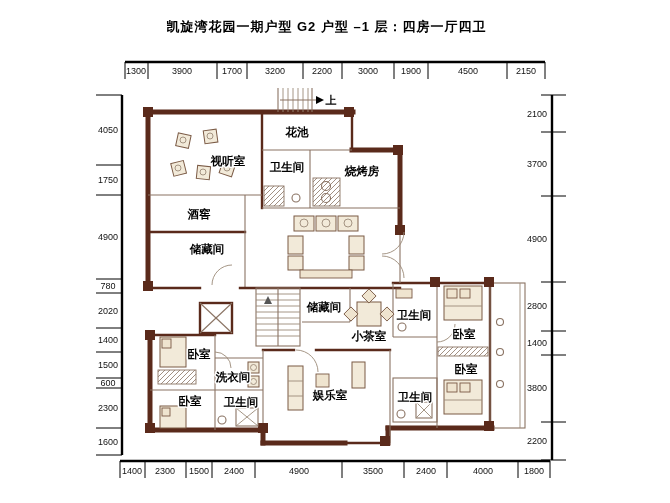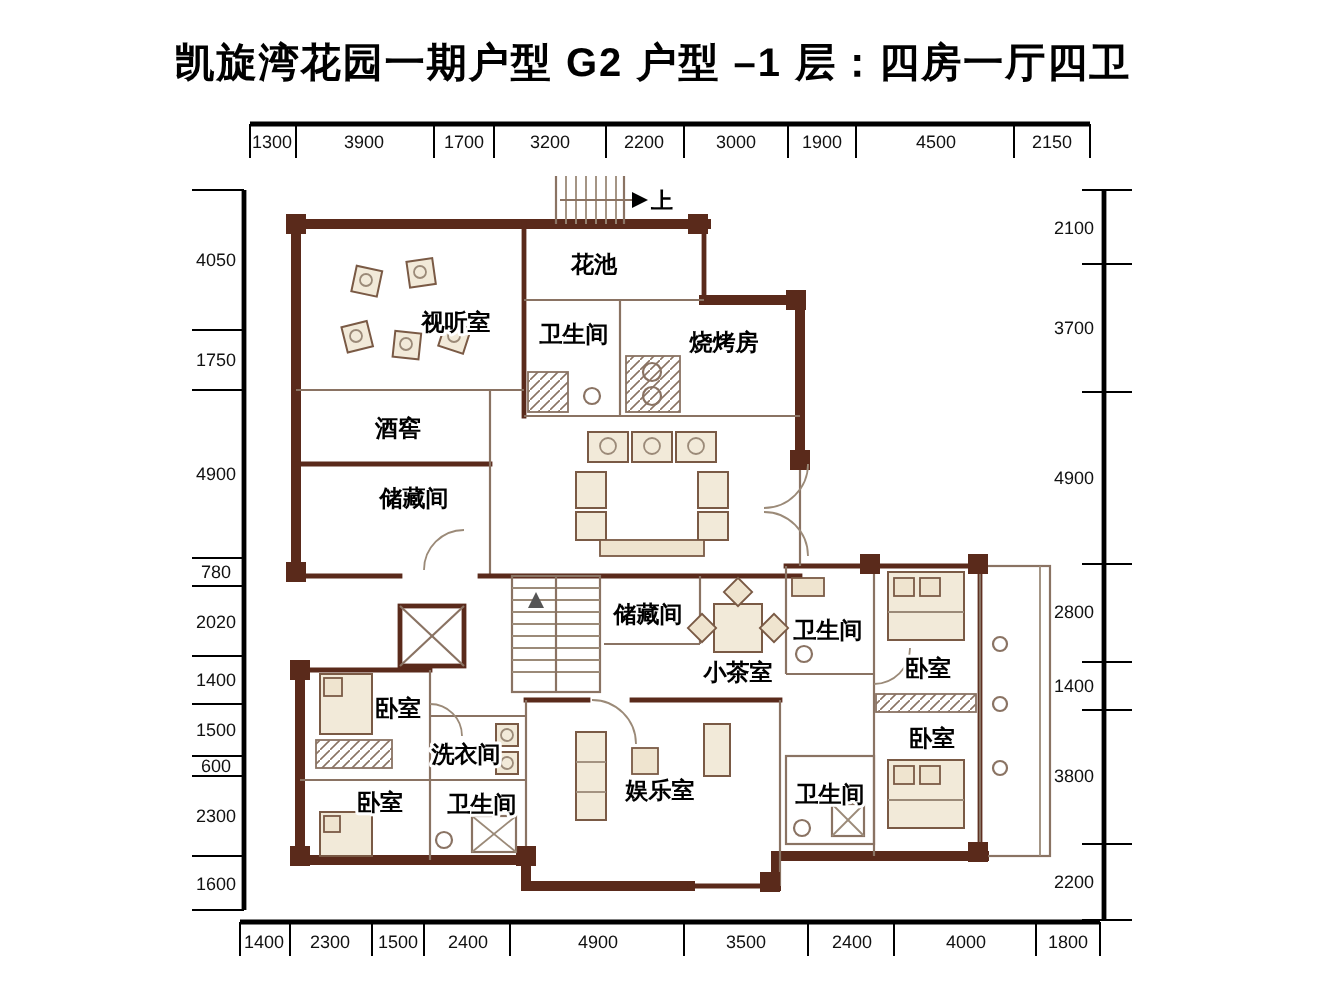--- a/index.html
+++ b/index.html
@@ -1,19 +1,19 @@
 <!DOCTYPE html>
 <html><head>
 <meta charset="utf-8">
 <style>
   html,body{margin:0;padding:0;background:#ffffff;}
   .stage{position:relative;width:670px;height:503px;background:#ffffff;overflow:hidden;
          font-family:"Liberation Sans", sans-serif;}
   .title{position:absolute;left:0;top:18px;width:653px;text-align:center;
-         font-size:20px;font-weight:700;color:#000;letter-spacing:1px;}
+         font-size:13px;font-weight:700;color:#000;letter-spacing:1px;}
   svg text{font-family:"Liberation Sans", sans-serif;}
   .dim{font-size:9px;fill:#111;text-anchor:middle;}
   .room{font-size:11.5px;font-weight:700;fill:#000;text-anchor:middle;
         paint-order:stroke;stroke:#ffffff;stroke-width:3px;stroke-linejoin:round;}
   .up{font-size:11px;font-weight:700;fill:#000;text-anchor:middle;}
   .wallT{stroke:#5a2a1b;stroke-width:5;fill:none;stroke-linecap:square;}
   .wallM{stroke:#5a2a1b;stroke-width:2.4;fill:none;stroke-linecap:square;}
   .thin{stroke:#8a7363;stroke-width:1.1;fill:none;}
   .thin2{stroke:#9b8a78;stroke-width:0.9;fill:none;}
   .blk{fill:#5a2a1b;}

